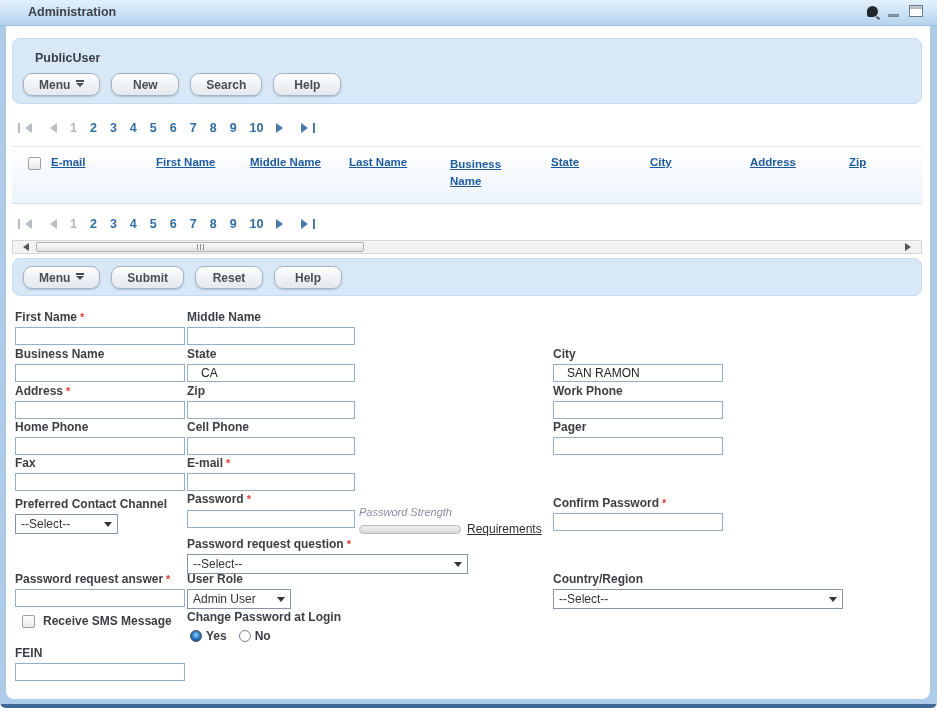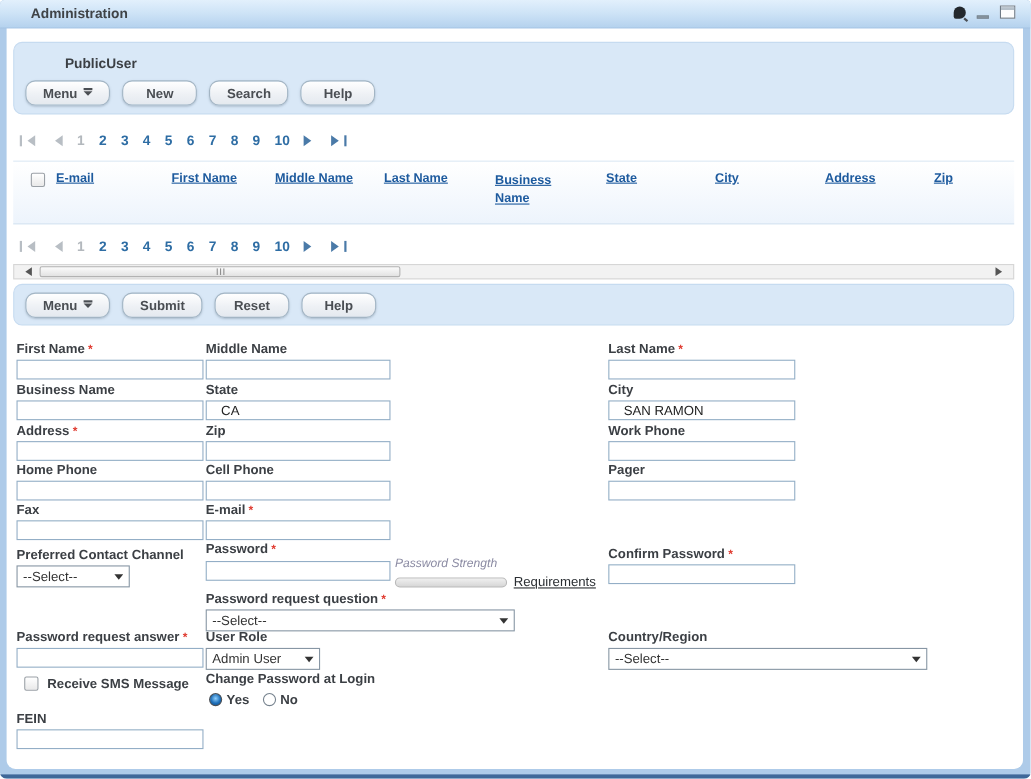--- a/index.html
+++ b/index.html
@@ -12,21 +12,21 @@
   .win-icons { position:absolute; right:14px; top:5px; display:flex; align-items:center; gap:10px; }
   .pin-icon { width:11px; height:11px; background:#23282d; border-radius:50% 50% 50% 2px; position:relative; }
   .pin-icon::after { content:""; position:absolute; right:-2px; bottom:-2px; width:4px; height:2px; background:#4a4f55; transform:rotate(40deg); }
   .min-icon { width:11px; height:3px; background:#8d98a2; border:1px solid #7a8894; margin-top:8px; }
   .max-icon { width:14px; height:12px; border:1px solid #6f7a85; background:#fdfdfd; }
   .max-icon::before { content:""; display:block; height:3px; background:linear-gradient(#c6ced6,#aab6c1); }
   .content { position:absolute; top:26px; left:6px; right:7px; bottom:9px; background:#fff; border-radius:0 0 8px 8px; overflow:hidden; }
   .bottom-strip { position:absolute; bottom:0; left:0; right:0; height:4px; background:#3f6899; }
 
   .panel { position:absolute; left:6px; width:910px; background:#d9e8f7; border:1px solid #c6dbf0; border-radius:8px; }
-  .panel-title { position:absolute; left:22px; top:12px; font-size:12.5px; font-weight:bold; color:#3b3f44;margin-left:24px; }
+  .panel-title { position:absolute; left:22px; top:12px; font-size:12.5px; font-weight:bold; color:#3b3f44; }
   .btn-row { position:absolute; left:10px; display:flex; gap:11px; }
   .btn { height:23px; min-width:68px; padding:0 15px; display:inline-flex; align-items:center; justify-content:center; gap:6px;
     background:linear-gradient(180deg,#ffffff,#eef1f5 55%,#e4e9ef); border:1px solid #a3b5c4; border-radius:9px;
     box-shadow:0 1px 2px rgba(90,110,130,.35); font-size:12px; font-weight:bold; color:#4a4e53; cursor:pointer; }
   .caret { display:inline-flex; flex-direction:column; align-items:center; margin-top:1px; }
   .caret i { display:block; }
   .caret .bar { width:8px; height:2px; background:#4a4e53; margin-bottom:1px; }
   .caret .tri { width:0; height:0; border:4px solid transparent; border-top:4px solid #4a4e53; }
 
   .pager { position:absolute; left:12px; display:flex; align-items:center; gap:13px; height:16px; }
@@ -207,24 +207,20 @@
     <div class="form-area">
 
       <div class="cell" style="left:9px; top:10px;">
         <div class="flabel"><span>First Name</span><span class="req">*</span></div>
         <input class="tbox" style="width: 170px;" value="">
       </div>
       <div class="cell" style="left:181px; top:10px;">
         <div class="flabel">Middle Name</div>
         <input class="tbox" style="width: 168px;" value="">
       </div>
-      <div class="cell" style="left:547px; top:10px;">
-        <div class="flabel"><span>Last Name</span><span class="req">*</span></div>
-        <input class="tbox" style="width: 170px;" value="">
-      </div>
 
       <div class="cell" style="left:9px; top:47px;">
         <div class="flabel">Business Name</div>
         <input class="tbox" style="width: 170px;" value="">
       </div>
       <div class="cell" style="left:181px; top:47px;">
         <div class="flabel">State</div>
         <input class="tbox" style="width: 168px;" value="CA">
       </div>
       <div class="cell" style="left:547px; top:47px;">

